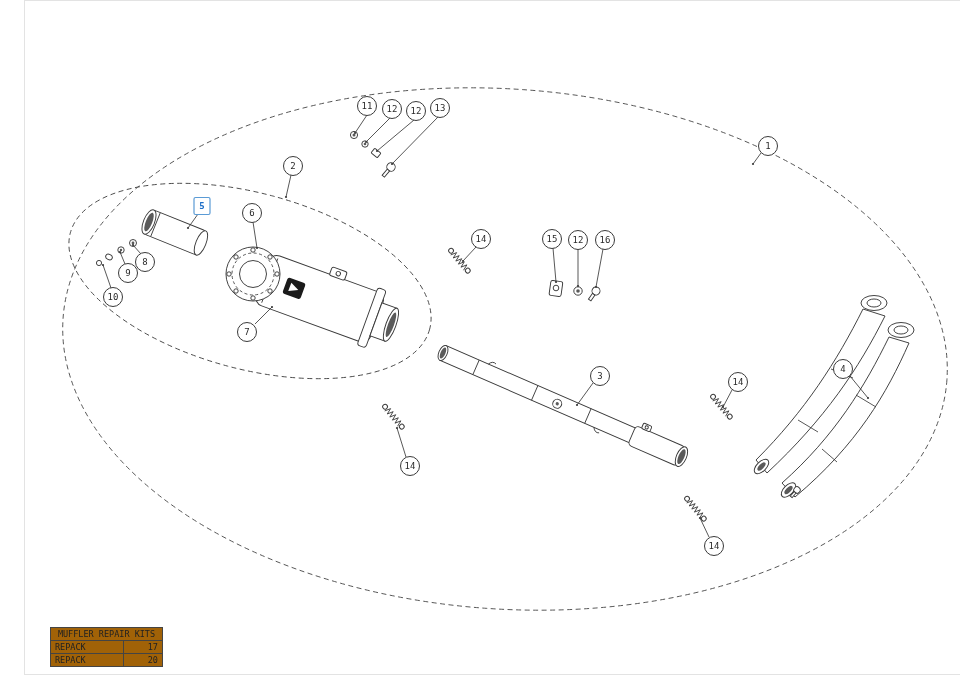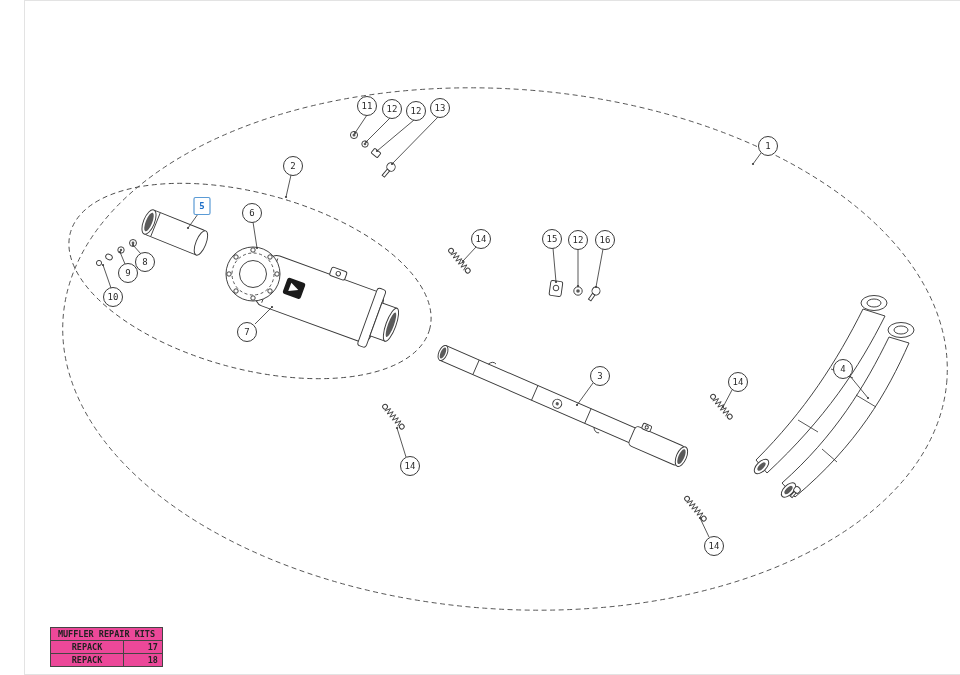--- a/index.html
+++ b/index.html
@@ -17,25 +17,25 @@
   .dot{fill:#3a3a3a;stroke:none;}
   .callout circle,.callout rect{fill:#ffffff;stroke:#3a3a3a;stroke-width:1;}
   .callout text{
     font-family:"DejaVu Sans Mono","Liberation Mono",monospace;
     font-size:9px;fill:#2a2a2a;text-anchor:middle;
   }
   .callout.hl rect{stroke:#5b9bd5;stroke-width:1.2;}
   .callout.hl text{fill:#1e6fc8;font-weight:bold;}
   .kits-table{
     position:absolute;left:25px;top:626px;border-collapse:collapse;
-    font-size:8.5px;color:#222;background:#ec4899;font-weight:bold;
+    font-size:8.5px;color:#222;background:#a16207;
   }
   .kits-table td{border:1px solid #444;padding:0 4px;height:12px;line-height:12px;white-space:nowrap;}
   .kits-table td.title{text-align:center;padding:0 6px;}
-  .kits-table td.lbl{width:64px;text-align:center;}
+  .kits-table td.lbl{width:64px;}
   .kits-table td.num{width:30px;text-align:right;}
 </style>
 </head>
 <body>
 
 <div class="page">
 
 <svg class="canvas" width="960" height="675" viewBox="0 0 960 675">
 
   <ellipse class="dash" cx="480" cy="348" rx="443" ry="260" transform="rotate(4 480 348)"></ellipse>
@@ -287,18 +287,18 @@
   <tbody>
         <tr>
     <td class="title" colspan="2">MUFFLER REPAIR KITS</td>
   </tr>
   <tr>
     <td class="lbl">REPACK</td>
     <td class="num">17</td>
   </tr>
   <tr>
     <td class="lbl">REPACK</td>
-    <td class="num">18</td>
+    <td class="num">20</td>
   </tr>
 </tbody>
     </table>
 
 </div>
 
 </body></html>

